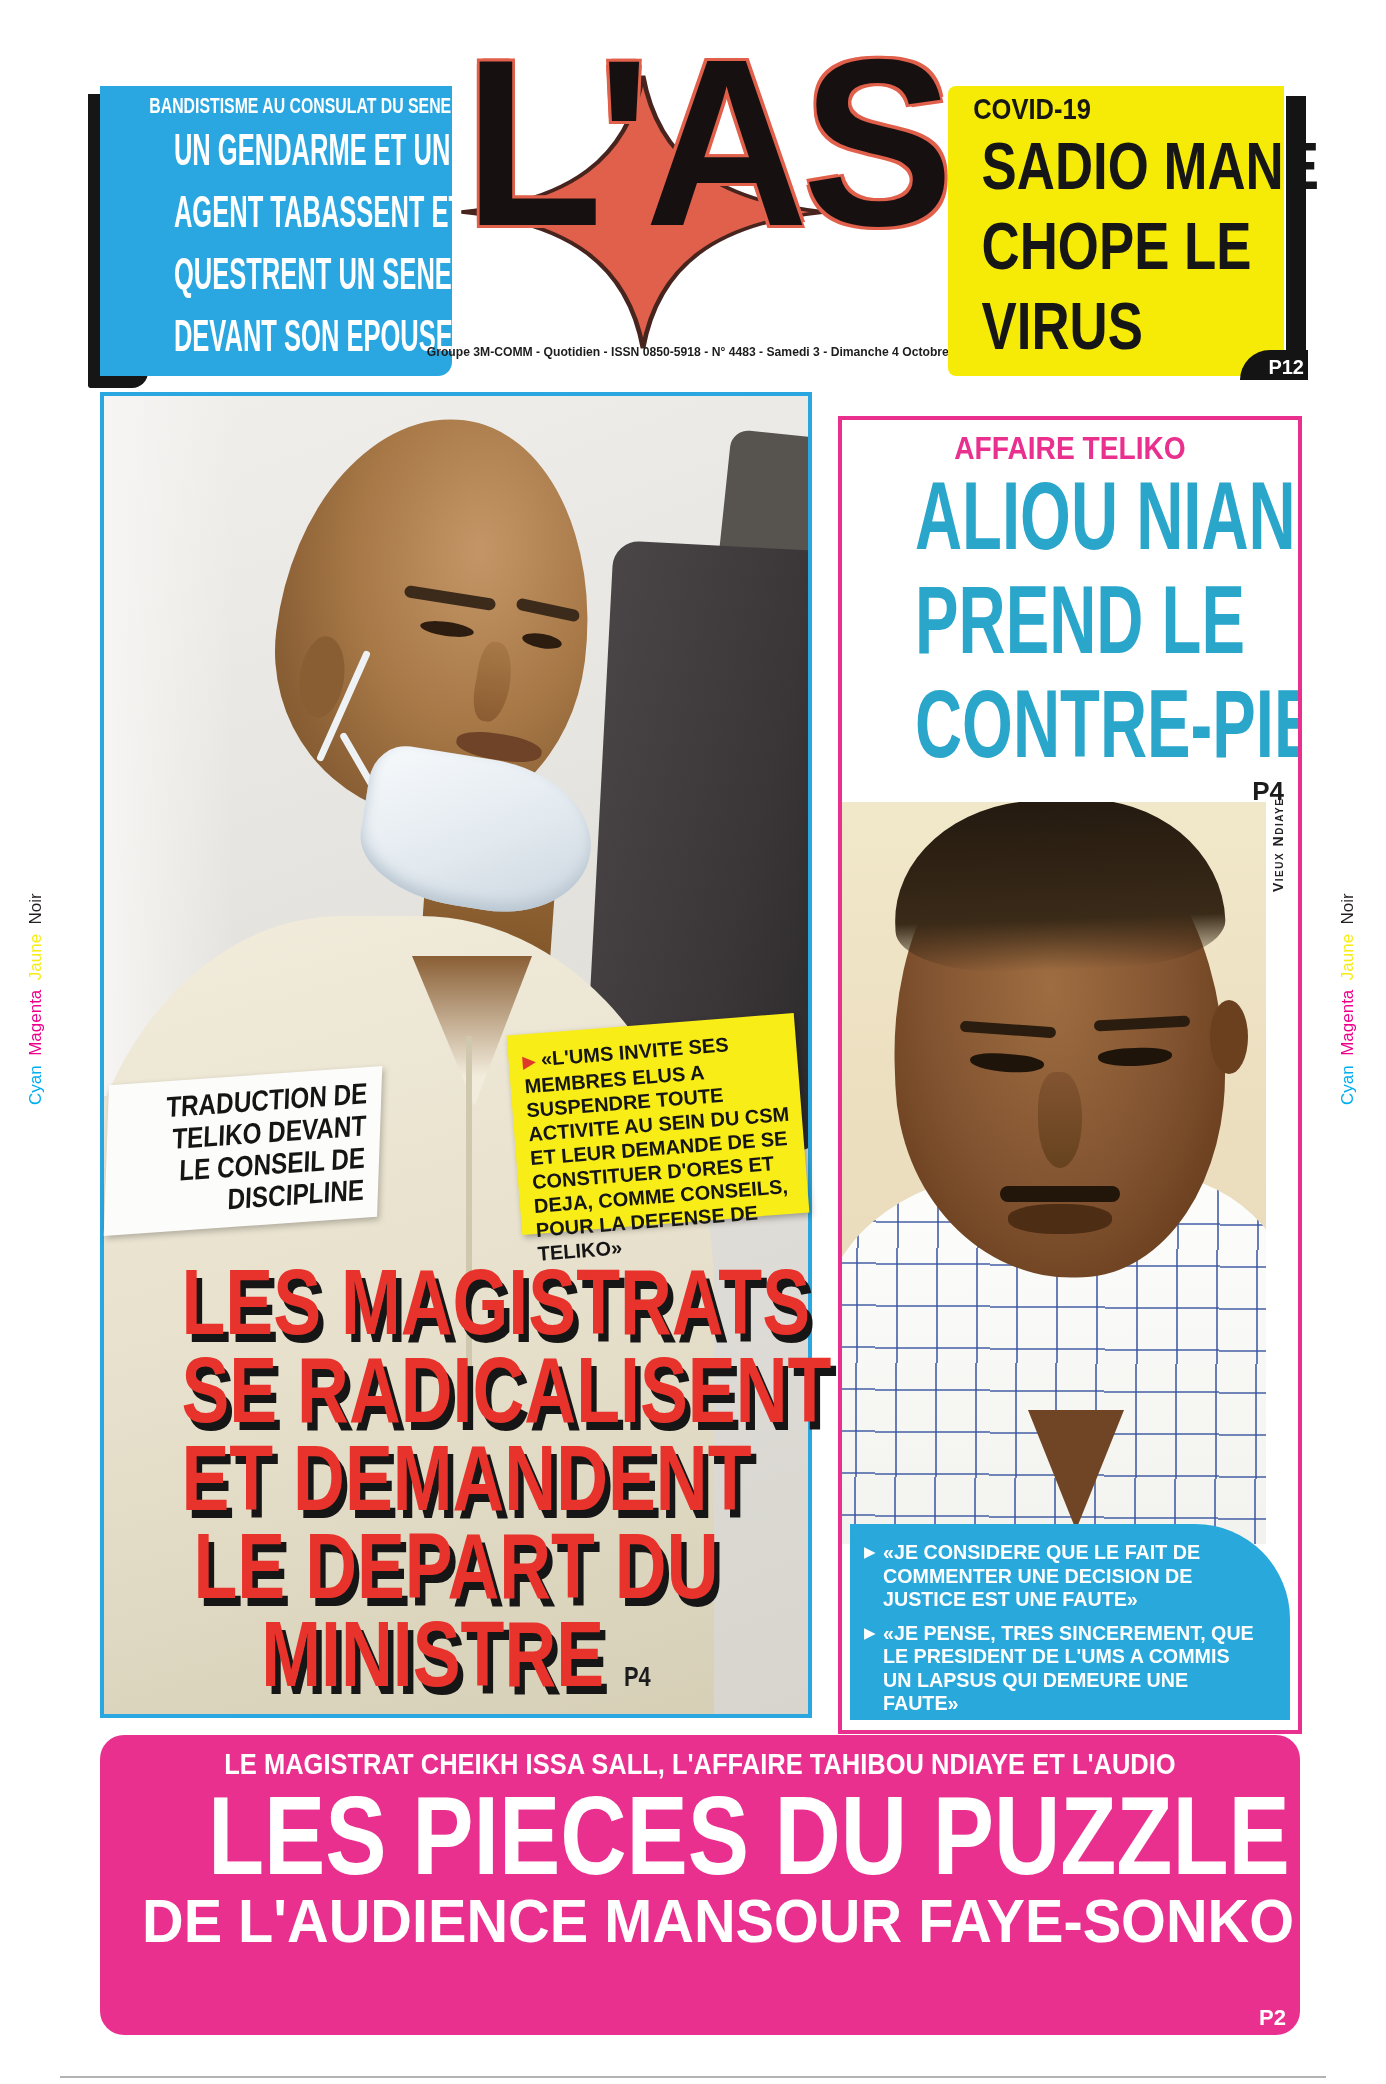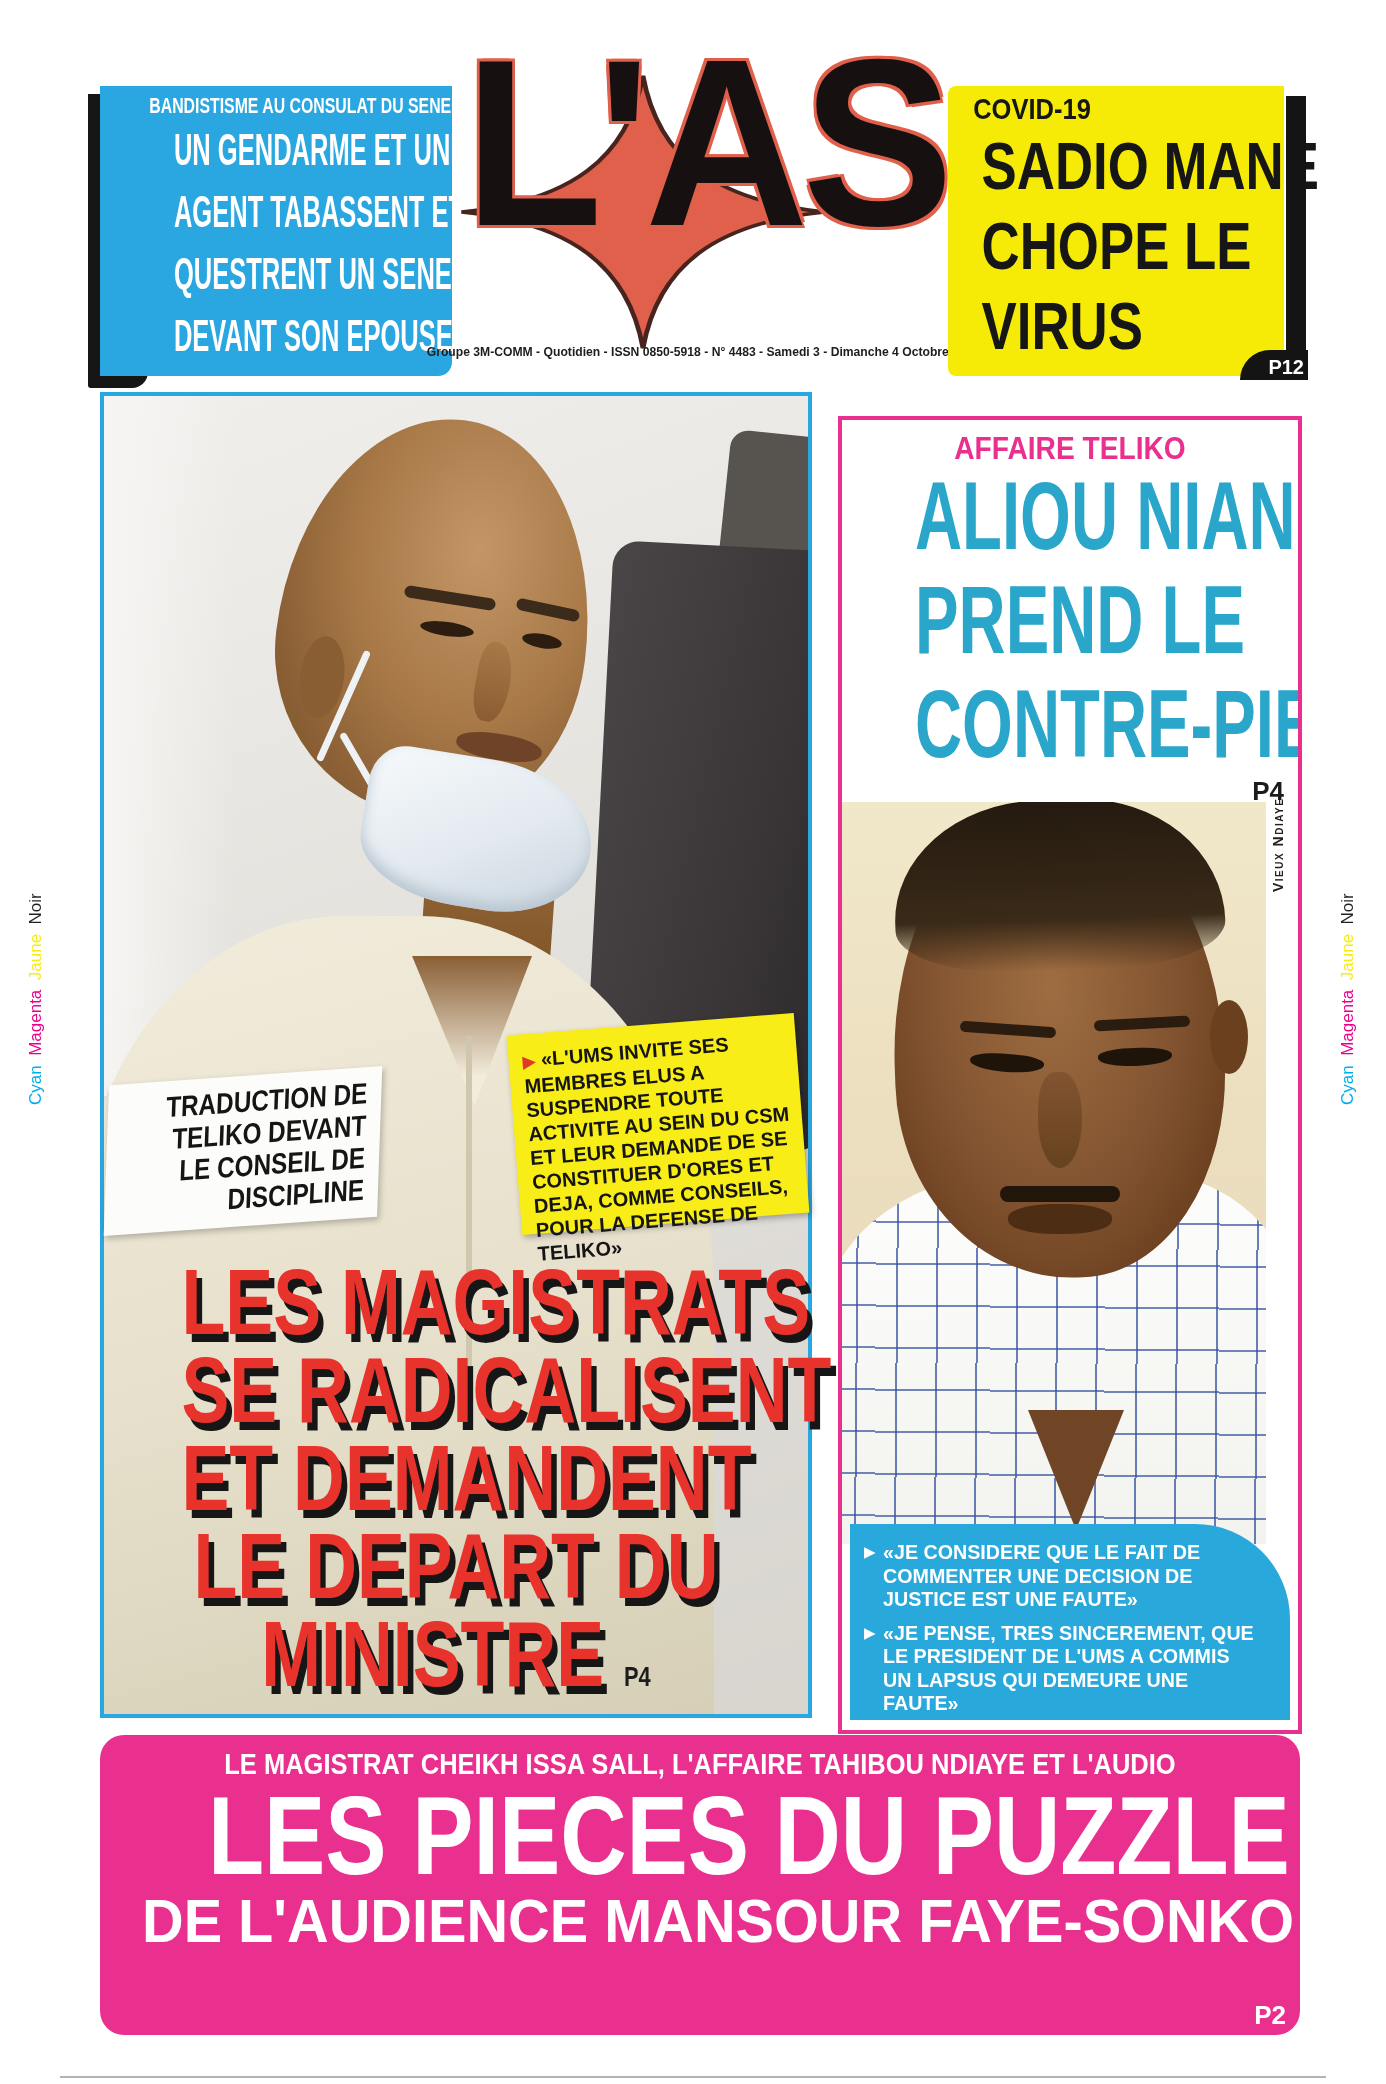--- a/index.html
+++ b/index.html
@@ -122,21 +122,21 @@
   .quote .qb { color:#fff; font-size:15px; line-height:24px; margin-right:7px; flex:0 0 auto; }
   .quote .qt { color:#fff; font-size:20.5px; font-weight:bold; line-height:23.5px; transform:scaleX(.96); transform-origin:left center; }
   .hl-yellow { color:#F5E900; }
 
   
   .bottom-banner { left:100px; top:1735px; width:1200px; height:300px; background:#E9308F; border-radius:24px;
                    text-align:center; color:#fff; padding-top:12px; }
   .bottom-banner .kicker { font-size:30px; font-weight:bold; transform:scaleX(.85); }
   .bottom-banner .big1 { font-size:112px; font-weight:bold; line-height:106px; margin-top:2px; transform:scaleX(.82); }
   .bottom-banner .big2 { font-size:62px; font-weight:bold; line-height:64px; transform:scaleX(.93); }
-  .banner-page { position:absolute; right:14px; bottom:4px; font-size:26px; font-weight:bold; color:#fff; }
+  .banner-page { position:absolute; right:14px; bottom:4px; font-size:22px; font-weight:bold; color:#fff; }
 
   
   .cmyk { transform:rotate(-90deg); transform-origin:top left; font-size:17px; white-space:nowrap; }
   .cmyk-left { left:26px; top:1105px; }
   .cmyk-right { left:1338px; top:1105px; }
   .c-cyan { color:#00AEEF; } .c-magenta { color:#EC008C; } .c-jaune { color:#F7EC13; } .c-noir { color:#231F20; }
 
   .bottom-rule { left:60px; top:2076px; width:1266px; height:2px; background:#b3b3b3; }
 </style>
 </head>

